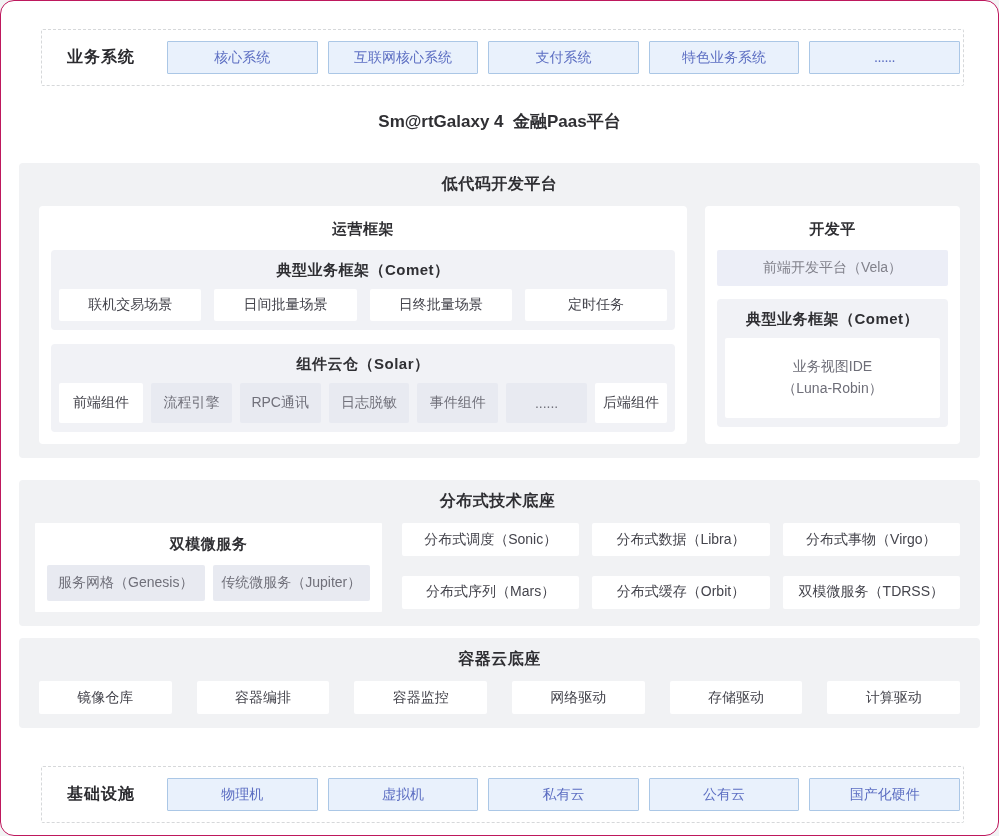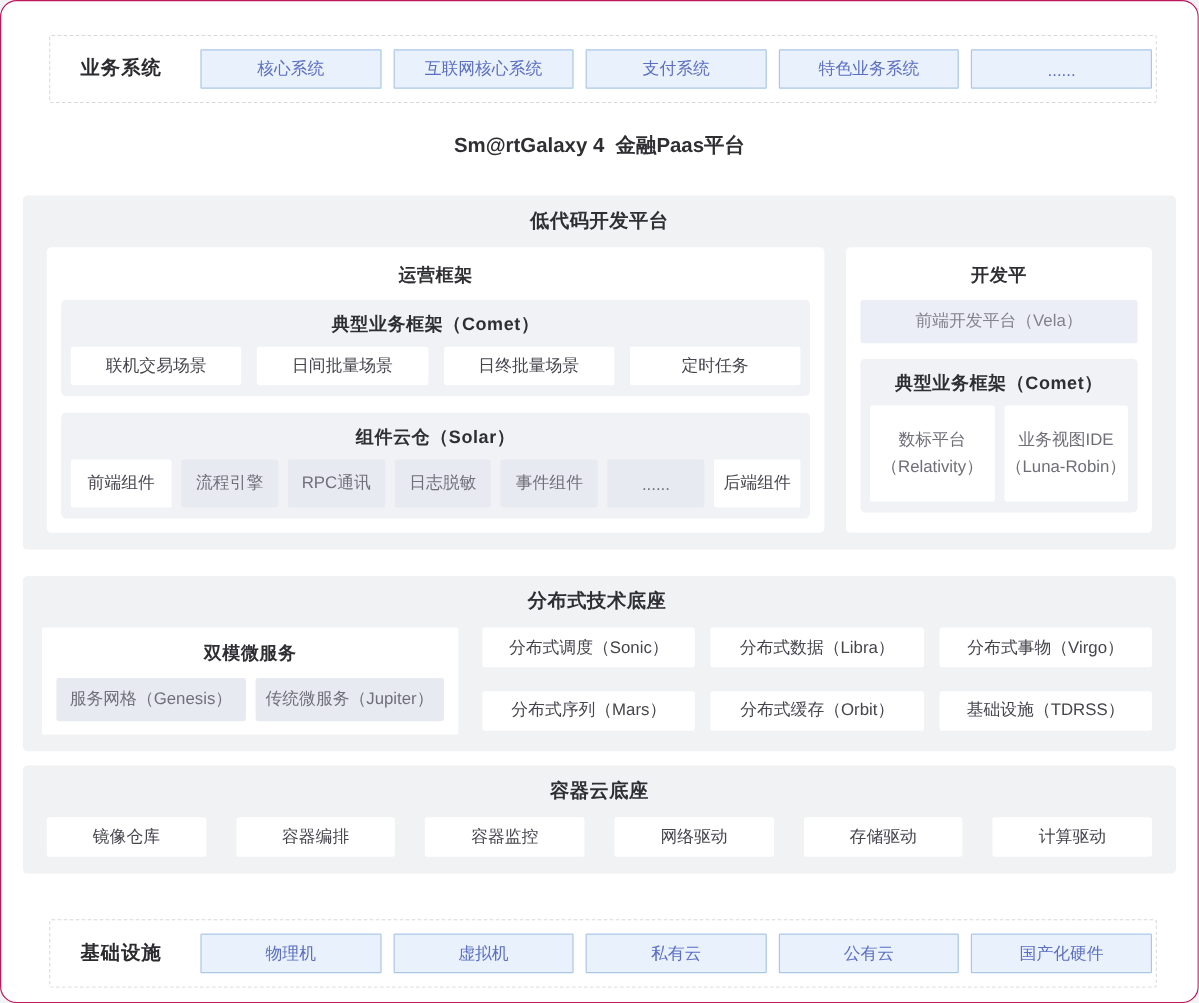--- a/index.html
+++ b/index.html
@@ -39,20 +39,21 @@
   .row-chips { flex:1; display:flex; gap:10px; }
   .chip-blue {
     flex:1;
     height:33px;
     background:#e9f1fc;
     border:1px solid #abc7e6;
     display:flex; align-items:center; justify-content:center;
     font-size:14px;
     color:#5c6ec2;
     border-radius:1px;
+    font-family:Liberation Serif, serif;
   }
 
   
   .main-title {
     margin-top:24px;
     text-align:center;
     font-size:17px;
     font-weight:bold;
     color:#2f2f33;
     white-space:pre;
@@ -198,24 +199,20 @@
           </div>
         </div>
       </div>
       <div class="panel-white dev-panel">
         <div class="panel-title">开发平</div>
         <div class="gchip vela-chip">前端开发平台（Vela）</div>
         <div class="sub-gray">
           <div class="sub-title">典型业务框架（Comet）</div>
           <div class="dev-two">
             <div class="wbox2">
-              <span>数标平台</span>
-              <span>（Relativity）</span>
-            </div>
-            <div class="wbox2">
               <span>业务视图IDE</span>
               <span>（Luna-Robin）</span>
             </div>
           </div>
         </div>
       </div>
     </div>
   </div>
 
   <div class="gray-section dist">
@@ -227,21 +224,21 @@
           <div class="gchip">服务网格（Genesis）</div>
           <div class="gchip">传统微服务（Jupiter）</div>
         </div>
       </div>
       <div class="dist-grid">
         <div class="wbox">分布式调度（Sonic）</div>
         <div class="wbox">分布式数据（Libra）</div>
         <div class="wbox">分布式事物（Virgo）</div>
         <div class="wbox">分布式序列（Mars）</div>
         <div class="wbox">分布式缓存（Orbit）</div>
-        <div class="wbox">基础设施（TDRSS）</div>
+        <div class="wbox">双模微服务（TDRSS）</div>
       </div>
     </div>
   </div>
 
   <div class="gray-section containers">
     <div class="sec-title">容器云底座</div>
     <div class="grid6">
       <div class="wbox">镜像仓库</div>
       <div class="wbox">容器编排</div>
       <div class="wbox">容器监控</div>

